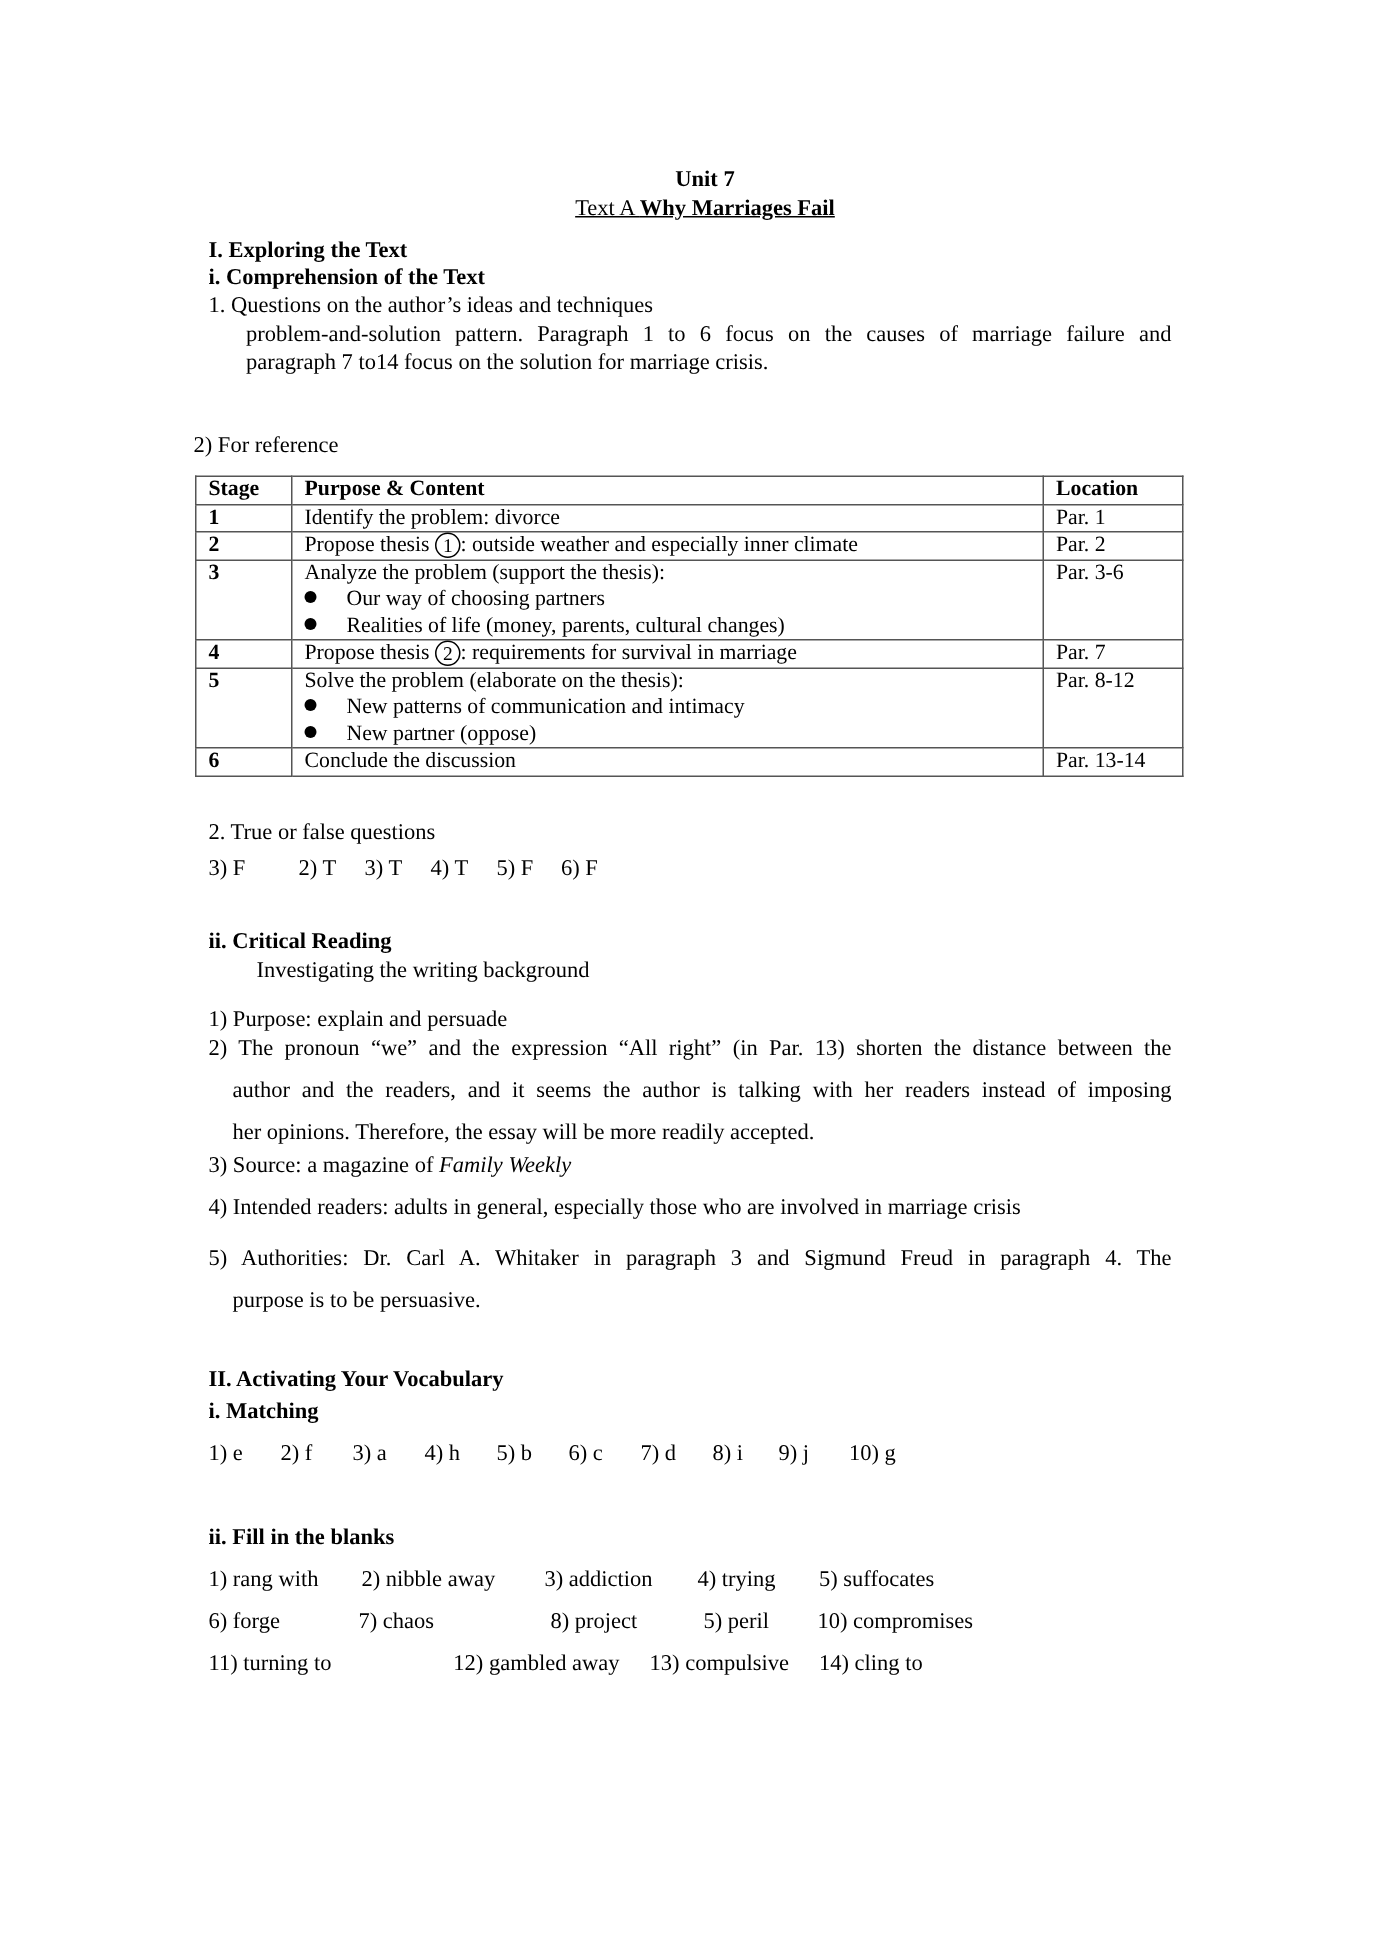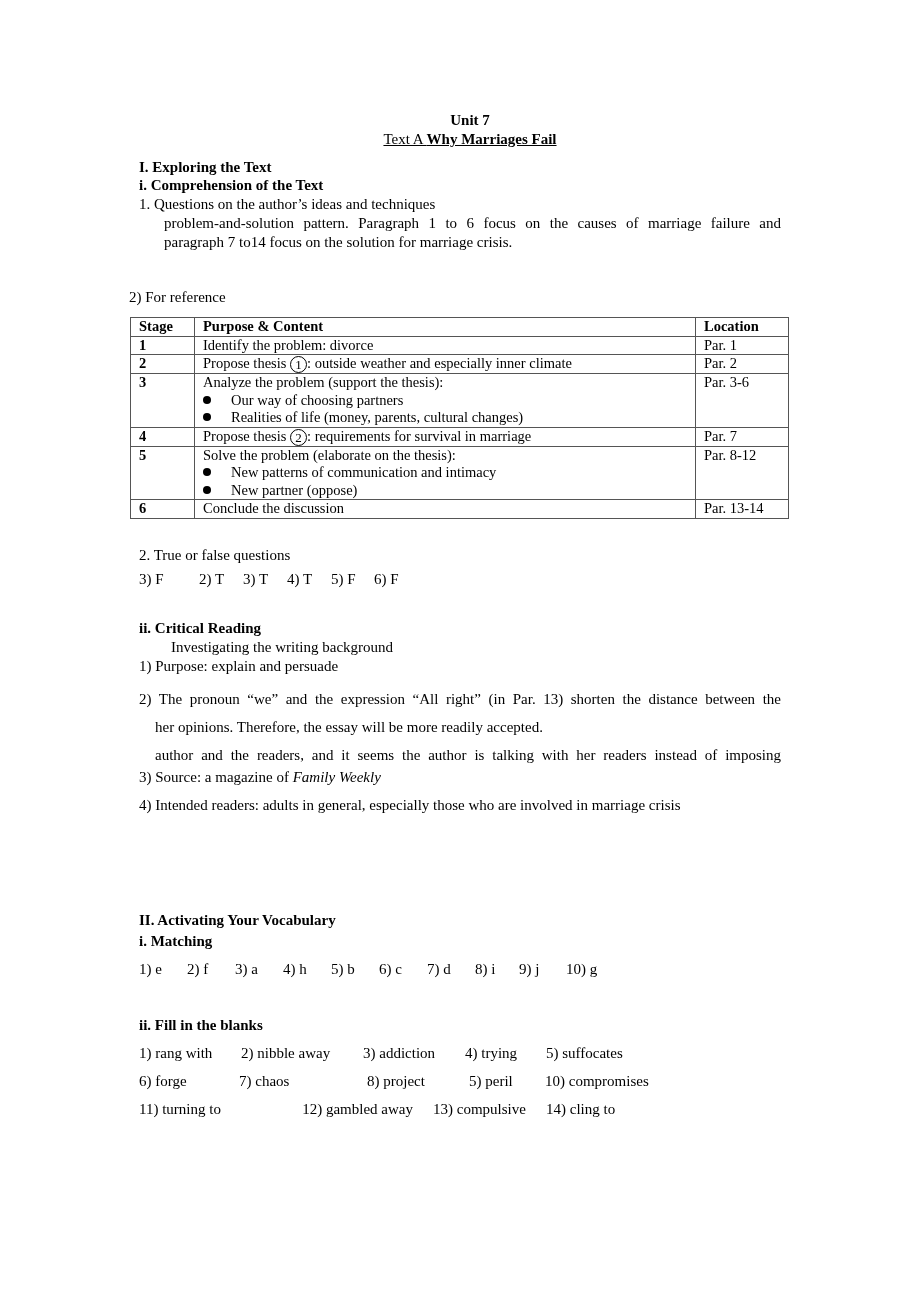--- a/index.html
+++ b/index.html
@@ -116,33 +116,37 @@
   </tbody>
     </table>
 
   <div class="abs" style="left:139px; top:547px;">2. True or false questions</div>
   <div class="abs answers" style="left:139px; top:571px;">
     <span style="width:42px;">3) F</span><span style="width:44px;margin-left:18px;">2) T</span><span style="width:44px;">3) T</span><span style="width:44px;">4) T</span><span style="width:43px;">5) F</span><span>6) F</span>
   </div>
 
   <div class="abs b" style="left:139px; top:620px;">ii. Critical Reading</div>
   <div class="abs" style="left:139px; top:639px;margin-left:32px;">Investigating the writing background</div>
-  <div class="abs" style="left:139px; top:658px;">1) Purpose: explain and persuade</div>
+  <div class="abs" style="left:139px; top:672px;">1) Purpose: explain and persuade</div>
 
   <div class="justify-block" style="left:139px; top:685px; width:642px; line-height:28px;">
     <span class="line">2) The pronoun “we” and the expression “All right” (in Par. 13) shorten the distance between the</span>
+    <span class="line" style="padding-left:16px;">author and the readers, and it seems the author is talking with her readers instead of imposing</span>
     <span class="line last" style="padding-left:16px;">her opinions. Therefore, the essay will be more readily accepted.</span>
-    <span class="line" style="padding-left:16px;">author and the readers, and it seems the author is talking with her readers instead of imposing</span>
   </div>
 
   <div class="abs" style="left:139px; top:769px;">
     <span>3) Source: a magazine of </span><span class="i">Family Weekly</span>
   </div>
   <div class="abs" style="left:139px; top:797px;">4) Intended readers: adults in general, especially those who are involved in marriage crisis</div>
 
+  <div class="justify-block" style="left:139px; top:825px; width:642px; line-height:28px;">
+    <span class="line">5) Authorities: Dr. Carl A. Whitaker in paragraph 3 and Sigmund Freud in paragraph 4. The</span>
+    <span class="line last" style="padding-left:16px;">purpose is to be persuasive.</span>
+  </div>
 
   <div class="abs b" style="left:139px; top:912px;">II. Activating Your Vocabulary</div>
   <div class="abs b" style="left:139px; top:933px;">i. Matching</div>
   <div class="abs answers" style="left:139px; top:961px;">
     <span style="width:48px;">1) e</span><span style="width:48px;">2) f</span><span style="width:48px;">3) a</span><span style="width:48px;">4) h</span><span style="width:48px;">5) b</span><span style="width:48px;">6) c</span><span style="width:48px;">7) d</span><span style="width:44px;">8) i</span><span style="width:47px;">9) j</span><span>10) g</span>
   </div>
 
   <div class="abs b" style="left:139px; top:1017px;">ii. Fill in the blanks</div>
   <div class="abs answers" style="left:139px; top:1045px;">
     <span style="width:102px;">1) rang with</span><span style="width:122px;">2) nibble away</span><span style="width:102px;">3) addiction</span><span style="width:81px;">4) trying</span><span>5) suffocates</span>

